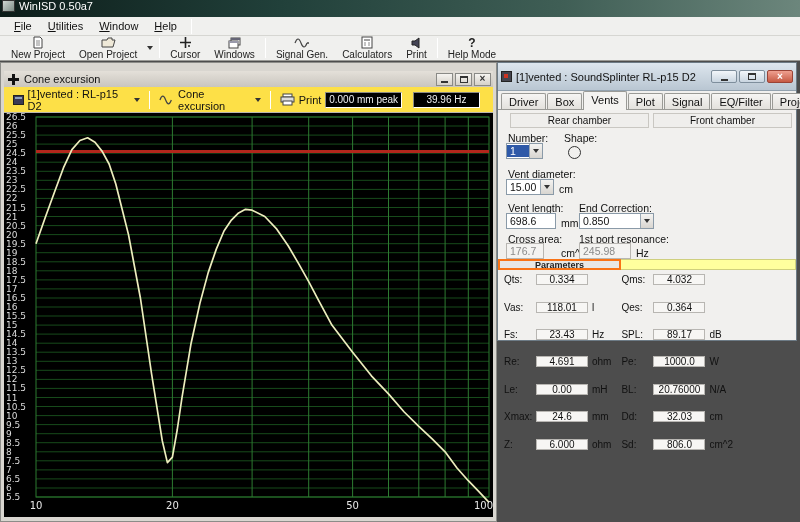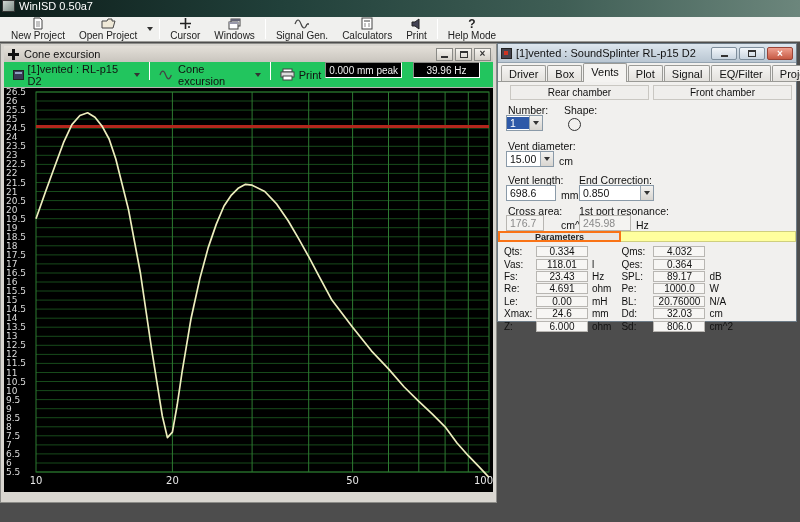--- a/index.html
+++ b/index.html
@@ -19,49 +19,49 @@
   .tbtn { display:flex; flex-direction:column; align-items:center; justify-content:center; padding:0 7px; font-size:10px; color:#222; }
   .tbtn .ticon { height:12px; display:flex; align-items:center; }
   .tsep { width:1px; background:#b8b8b4; border-right:1px solid #ffffff; margin:2px 3px; }
   .drop-arrow { width:0; height:0; border-left:3px solid transparent; border-right:3px solid transparent; border-top:4px solid #333; display:inline-block; }
   .tbtn-arrow { display:flex; align-items:center; padding:0 3px; }
 
   .mdi { position:relative; height:461px; background:#4d4d4d; overflow:hidden; }
 
   
   .chart-window { position:absolute; left:0; top:1px; width:497px; height:460px;
-      background:#d9d6d0; border:1px solid #8c8c88; padding:2px 3px; }
+      background:#d9d6d0; border:1px solid #8c8c88; padding:8px 3px; }
   .cw-titlebar { height:16px; background:linear-gradient(#e4e0d9,#c9c5be); display:flex; align-items:center; padding:0 2px; }
   .cw-title-icon { position:relative; width:11px; height:11px; margin:0 5px 0 2px; }
   .cw-title-icon::before { content:""; position:absolute; left:4px; top:0; width:3px; height:11px; background:#111; }
   .cw-title-icon::after  { content:""; position:absolute; left:0; top:4px; width:11px; height:3px; background:#111; }
   .cw-title { flex:1; font-size:11px; color:#111; }
   .win-btn { width:17px; height:13px; margin-left:2px; background:linear-gradient(#f6f4f0,#d5d1c9);
              border:1px solid #8a8a86; display:flex; align-items:center; justify-content:center; }
   .g-min { width:7px; height:2px; background:#333; margin-top:6px; }
   .g-max { width:8px; height:7px; border:1px solid #333; border-top-width:2px; }
   .g-close { font-size:10px; font-weight:bold; color:#333; line-height:1; }
-  .cw-toolbar { height:26px; background:#22c55e; border-bottom:1px solid #b9b6b0; display:flex; padding:0 5px; }
+  .cw-toolbar { height:26px; background:#fde047; border-bottom:1px solid #b9b6b0; display:flex; align-items:center; padding:0 5px; }
   .sel { display:flex; align-items:center; gap:4px; padding:2px 4px; }
   .sel-label { font-size:11px; }
   .mini-win { width:11px; height:10px; background:#3a3a55; border:1px solid #222; position:relative; }
   .mini-win::before { content:""; position:absolute; left:1px; top:1px; right:1px; height:2px; background:#8fa2c0; }
   .cwsep { width:1px; height:18px; background:#c2bfb9; border-right:1px solid #fff; margin:0 5px; }
   .lcd { background:#000; color:#efefef; font-size:10px; height:16px; display:flex; align-items:center; justify-content:center;
          border:1px solid; border-color:#8a8a86 #fff #fff #8a8a86; }
   .lcd-peak { width:80px; margin-left:auto; }
   .lcd-freq { width:70px; margin-left:11px; margin-right:8px; }
   .cw-client { height:404px; background:#000; position:relative; }
   .ylab { font-family:"DejaVu Sans",sans-serif; font-size:9px; fill:#dcdcdc; }
   .xlab { font-family:"DejaVu Sans",sans-serif; font-size:10px; fill:#e9e9e9; }
 
   
   .vent-window { position:absolute; left:497px; top:1px; width:300px; height:279px;
       background:#f1f0ee; border:1px solid #6d7b86; }
-  .vw-titlebar { height:19px; background:linear-gradient(#dde6ee,#b9c6d2); border-bottom:1px solid #93a2af;
+  .vw-titlebar { height:28px; background:linear-gradient(#dde6ee,#b9c6d2); border-bottom:1px solid #93a2af;
       display:flex; align-items:center; padding:0 3px; }
   .vw-icon { width:11px; height:11px; background:#44444e; border:1px solid #222; margin-right:4px; position:relative; }
   .vw-icon::before { content:""; position:absolute; left:2px; top:2px; width:4px; height:4px; background:#cc3322; }
   .vw-title { flex:1; font-size:11px; }
   .vw-btn { width:26px; height:13px; margin-left:2px; border-radius:2px; border:1px solid #7e8e9c;
       background:linear-gradient(#f2f6fa,#c9d5e0); display:flex; align-items:center; justify-content:center; }
   .vw-btn.close { border-color:#9a4336; background:linear-gradient(#efa090,#c65a44); color:#fff; font-weight:bold; font-size:10px; }
   .tabs { display:flex; align-items:flex-end; height:19px; padding:2px 3px 0 3px; border-bottom:1px solid #9a9a96; background:#f1f0ee; }
   .tab { padding:2px 7px; font-size:11px; border:1px solid #9a9a96; border-bottom:none; border-radius:2px 2px 0 0;
       background:linear-gradient(#f6f5f3,#e3e1dd); margin-right:1px; height:16px; }
@@ -75,36 +75,43 @@
   .box .cbtn { width:13px; height:100%; background:linear-gradient(#f4f3f1,#d8d5d0); border-left:1px solid #9aa8b4;
       display:flex; align-items:center; justify-content:center; }
   .box.ro { background:#f4f3f1; border-color:#b8b6b2; color:#8a8a8a; }
   .sel-val { background:#2e59a8; color:#fff; padding:0 2px; }
   .shape-circle { position:absolute; width:13px; height:13px; border:1px solid #333; border-radius:50%; }
   .params-header { display:flex; height:11px; }
   .ph-label { width:123px; background:#e8e7e4; border:2px solid #f97316; font-size:9px; font-weight:bold;
       text-align:center; line-height:9px; color:#222; }
   .ph-yellow { flex:1; background:#ffff9e; border:1px solid #cfcf7e; border-left:none; }
   .params-body { display:flex; padding:4px 2px 0 6px; gap:10px; }
-  .pcol { display:flex; flex-direction:column; gap:1px; }
+  .pcol { display:flex; flex-direction:column; gap:16px; }
   .prow { display:flex; align-items:center; height:11.4px; font-size:10px; }
   .prow .pl { width:32px; }
   .prow .pv { width:52px; height:11px; background:#f7f6f4; border:1px solid #b8b6b2; text-align:center; line-height:9px; font-size:10px; }
   .prow .pu { margin-left:4px; }
 </style>
 </head>
 <body>
 
 <div class="app">
 
   <div class="titlebar">
     <span class="app-icon"></span>
     <span class="app-title">WinISD 0.50a7</span>
   </div>
 
+  <div class="menubar" id="menubar">
+      <span class="menu-item"><u>F</u>ile</span>
+      <span class="menu-item"><u>U</u>tilities</span>
+      <span class="menu-item"><u>W</u>indow</span>
+      <span class="menu-item"><u>H</u>elp</span>
+      <span class="menu-divider"></span>
+    </div>
 
   <div class="toolbar" id="toolbar">
       <span class="tbtn">
     <span class="ticon">
           <svg width="12" height="13" viewBox="0 0 12 13">
             <path d="M2 1 h6 l2 2 v9 h-8 z" fill="#fff" stroke="#444"></path>
             <path d="M4 5h4M4 7h4M4 9h4" stroke="#888" stroke-width="1"></path>
           </svg>
         </span>
     <span>New Project</span>

